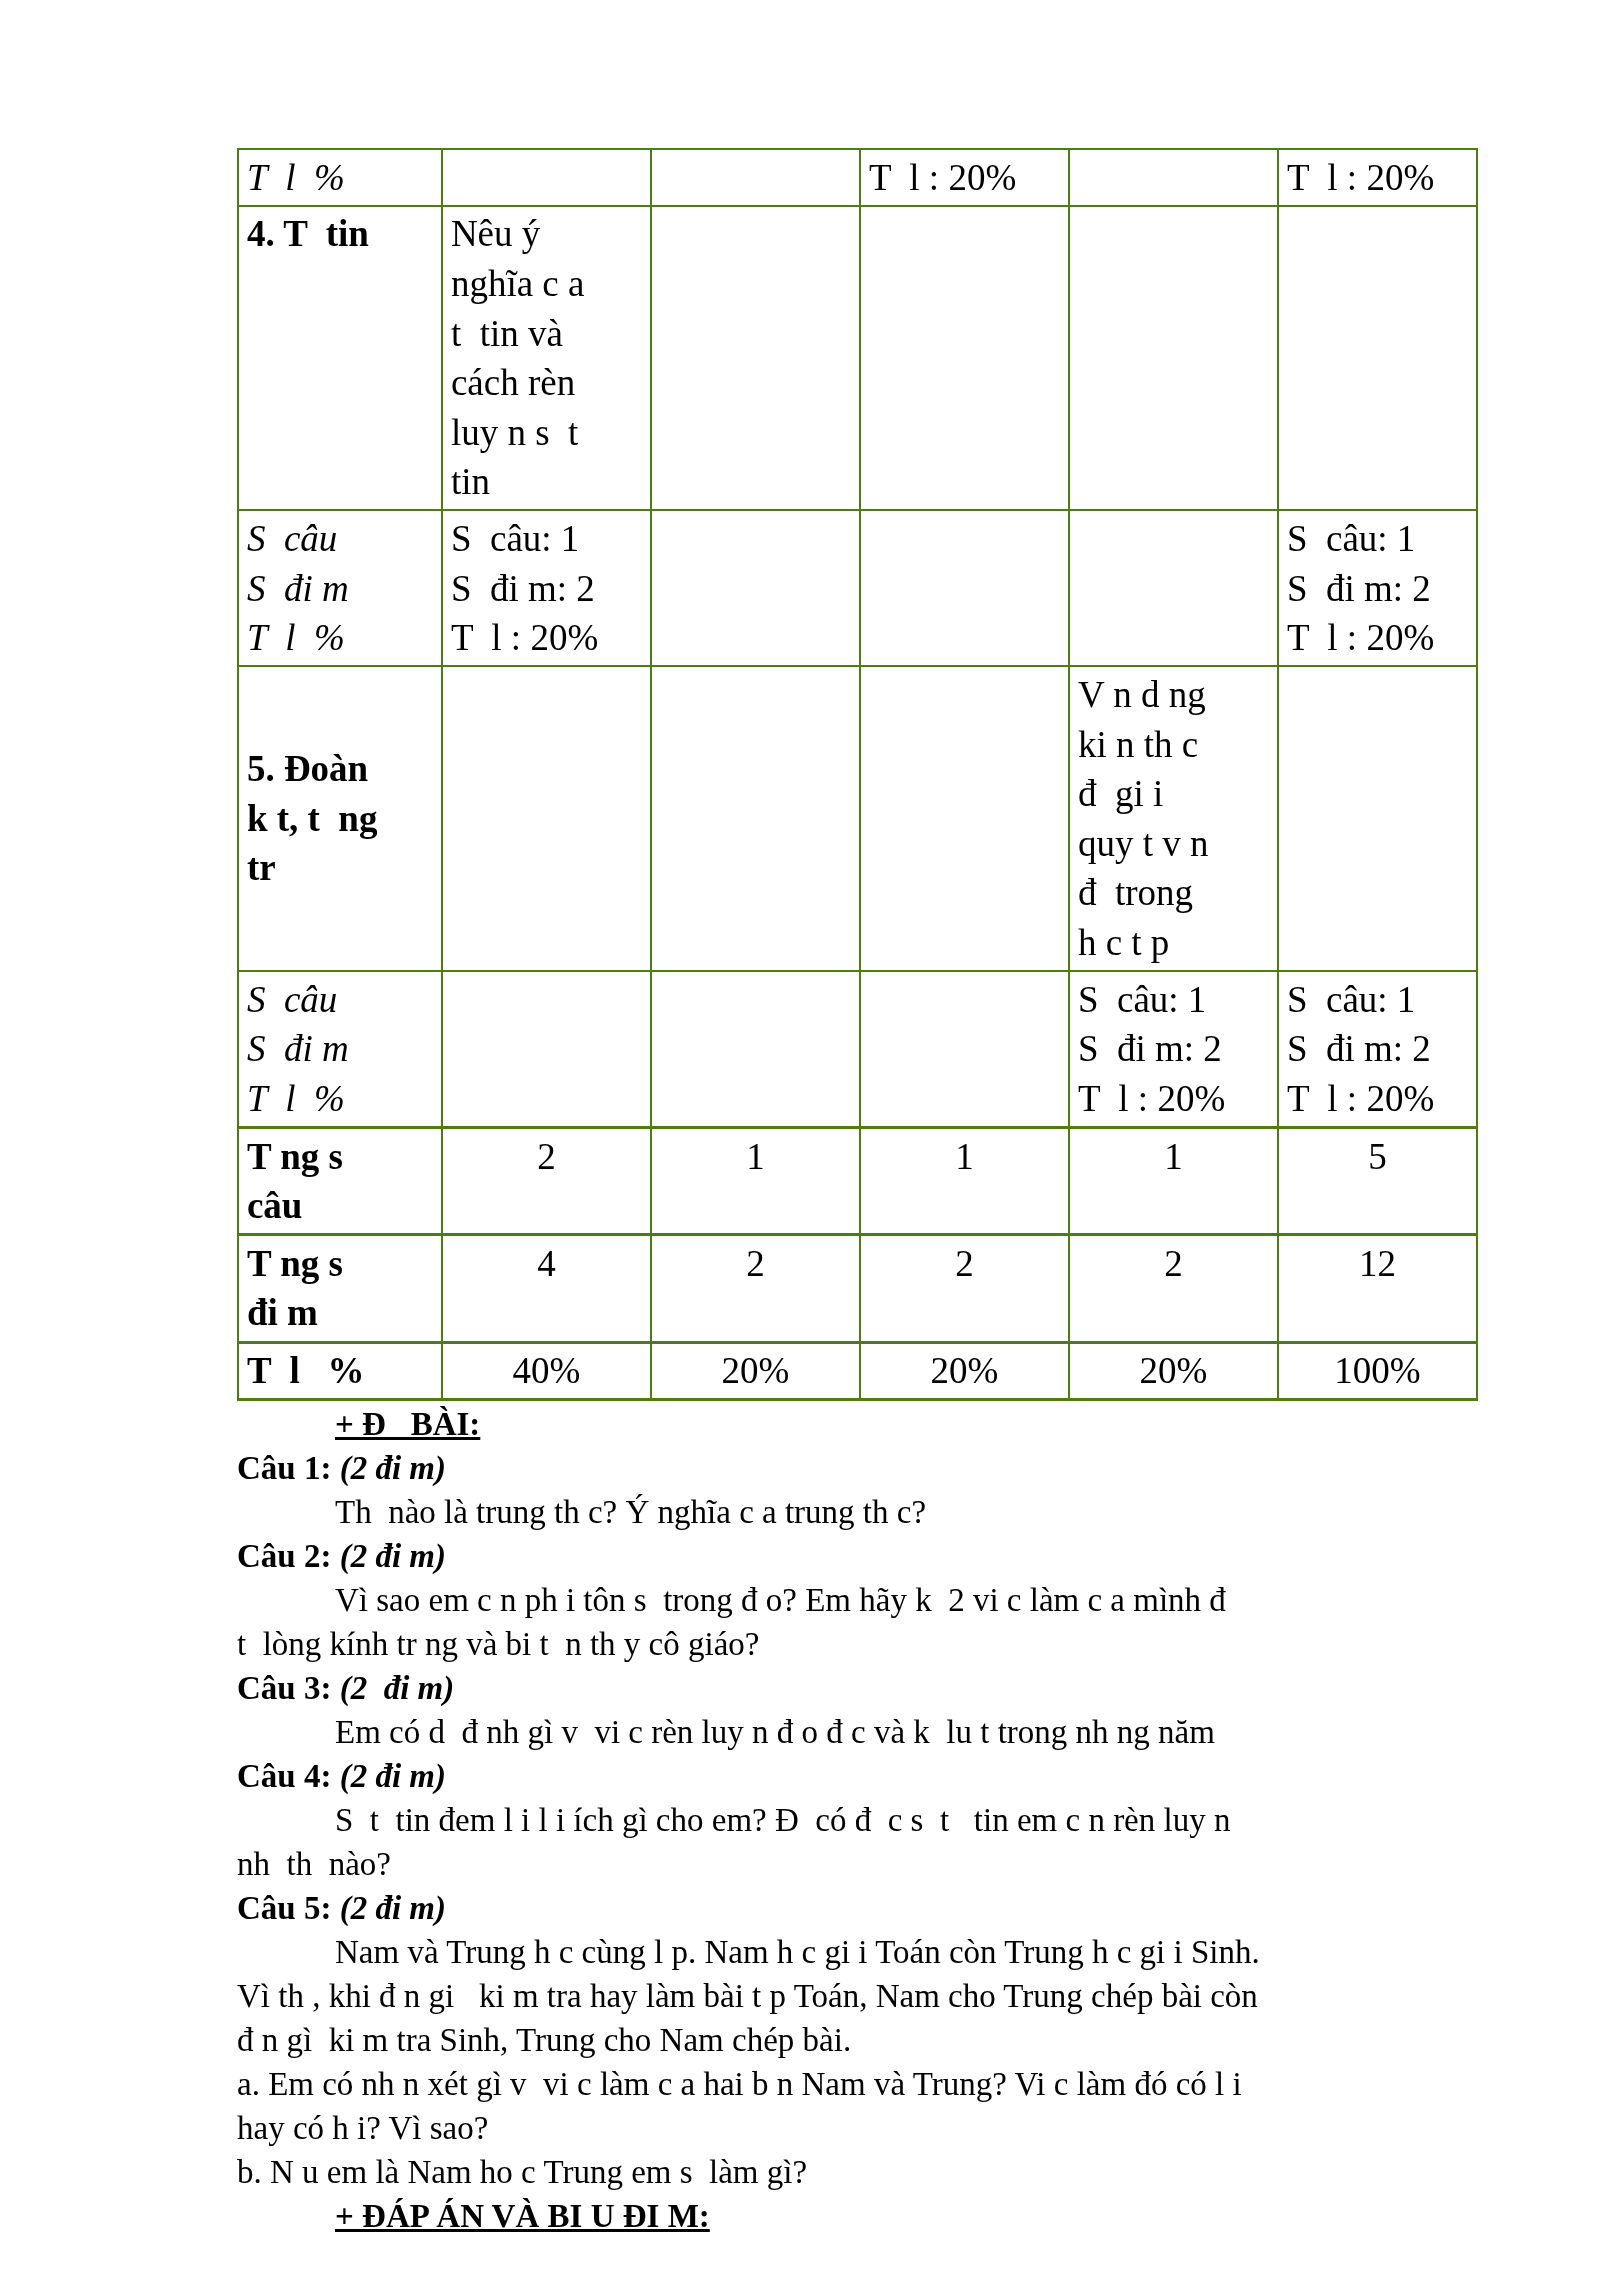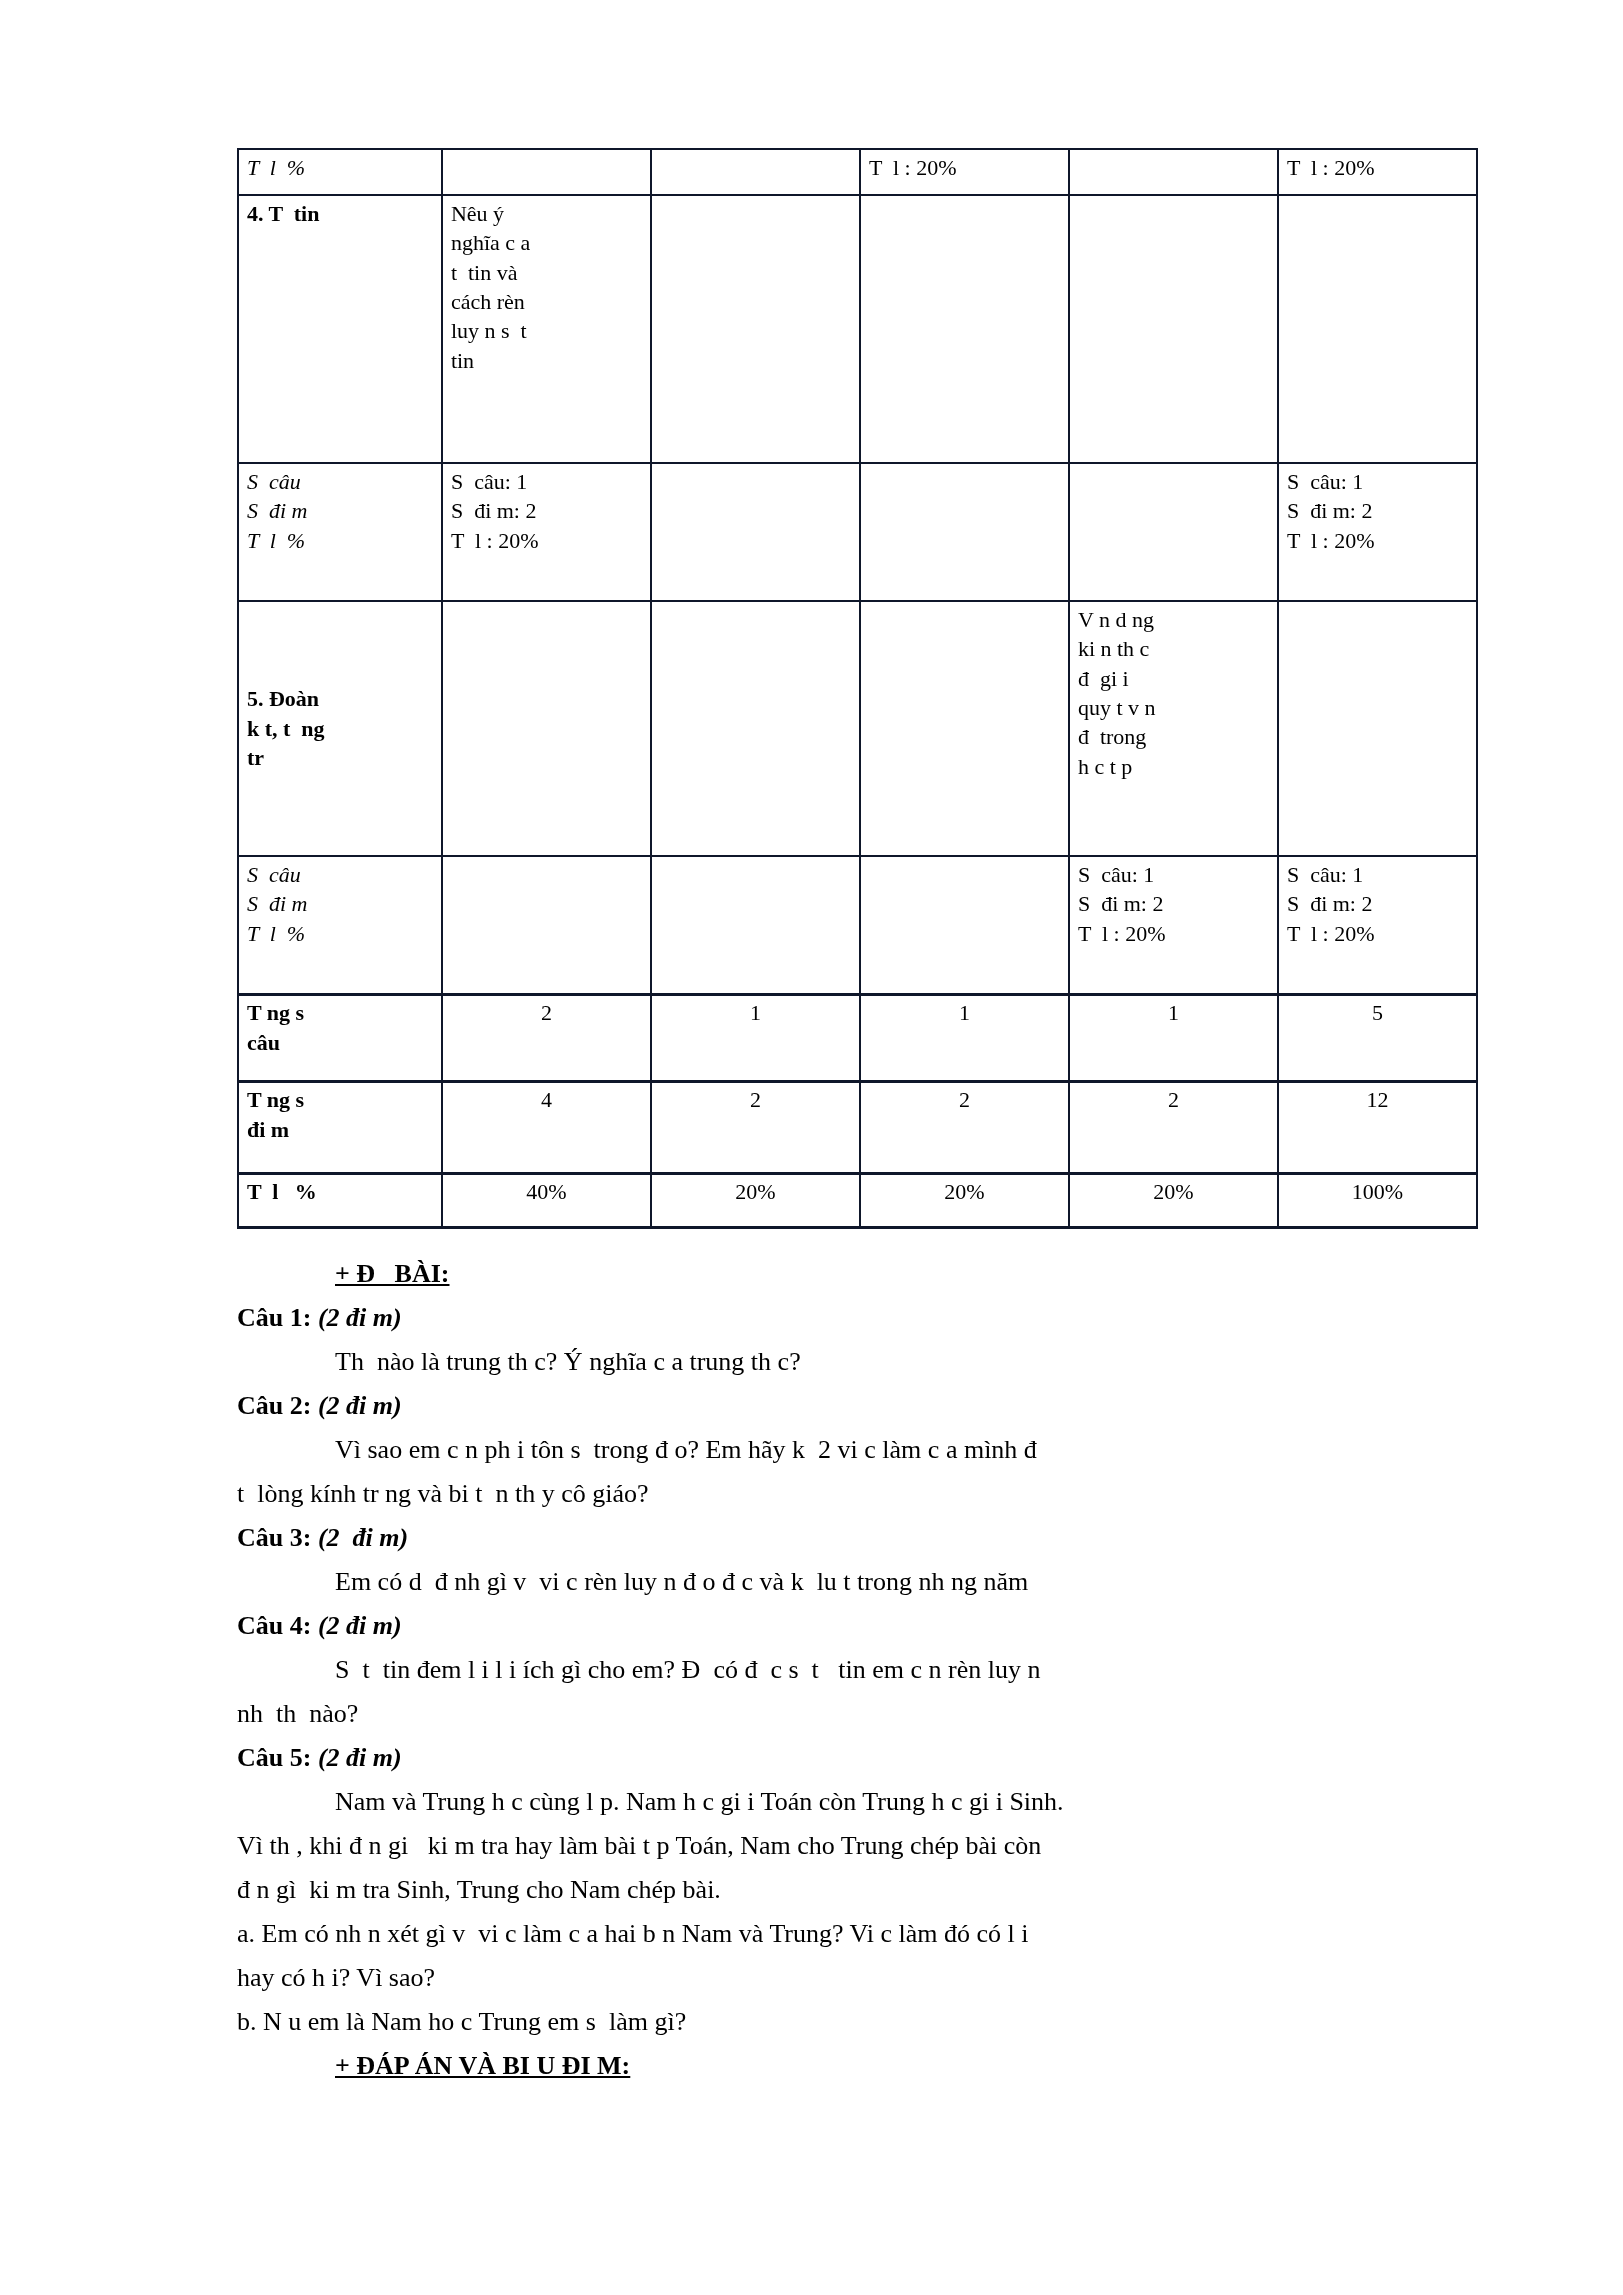--- a/index.html
+++ b/index.html
@@ -15,38 +15,38 @@
     padding:148px 79px 0 237px;
     overflow:hidden;
     background:#fff;
   }
   table.matrix {
     border-collapse:collapse;
     table-layout:fixed;
     width:1240px;
   }
   .matrix td {
-    border:2px solid #0f172a;
+    border:2px solid #4d7c0f;
     vertical-align:top;
     padding:2.6px 7.9px;
-    font-size:22px;
+    font-size:37px;
     line-height:1.34;
     white-space:pre-wrap;
     overflow:hidden;
   }
   .matrix td.b { font-weight:bold; }
   .matrix td.i { font-style:italic; }
   .matrix td.c { text-align:center; }
   .matrix tr.thick-top td { border-top-width:3.3px; }
   .matrix tr.thick-bottom td { border-bottom-width:3.3px; }
   .exam-body {
     width:1302px;
-    font-size:26px;
+    font-size:33px;
     line-height:44px;
-    margin-top:23px;
+    margin-top:1px;
   }
   .line { white-space:pre-wrap; min-height:44px; }
   .indent { text-indent:98px;font-family:Liberation Serif, serif; }
   .heading-line { text-indent:98px; }
   .heading-text { font-weight:bold; text-decoration:underline; }
   .qlabel { font-weight:bold; }
   .qpoints { font-style:italic; font-weight:bold; }
 </style>
 </head>
 <body>

